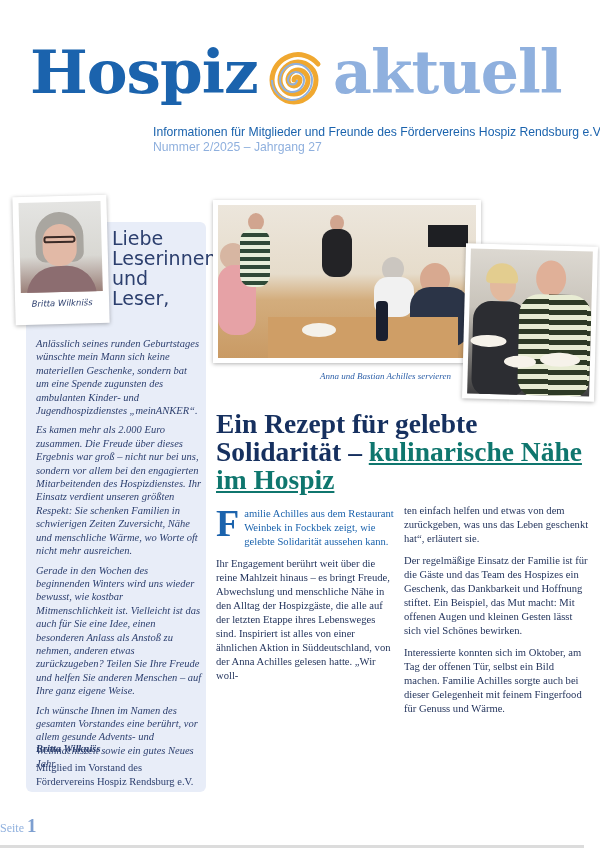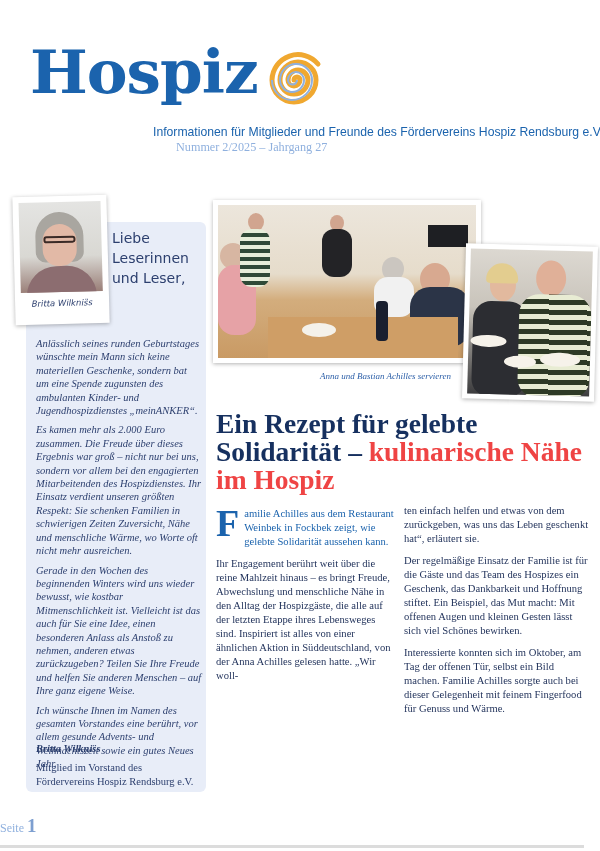--- a/index.html
+++ b/index.html
@@ -5,50 +5,50 @@
   * { box-sizing: border-box; margin: 0; padding: 0; }
   body { width: 600px; height: 851px; background: #ffffff; position: relative; overflow: hidden; font-family: "Liberation Serif", serif; }
   .page { position: absolute; left: 0; top: 0; width: 584px; height: 848px; background: #fff; border-bottom: 3px solid #dcdcdc; }
 
   
   .masthead { position: absolute; left: 0; top: 0; width: 600px; height: 170px; }
   .logo-hospiz { position: absolute; left: 30px; top: 42px; font-family: "DejaVu Serif", serif; font-weight: bold; font-size: 60px; color: #1b63ad; letter-spacing: -1px; line-height: 1; transform: scaleX(1.02); transform-origin: left; }
   .logo-spiral { position: absolute; left: 256px; top: 42px; width: 76px; height: 76px; }
   .logo-aktuell { position: absolute; left: 333px; top: 42px; font-family: "DejaVu Serif", serif; font-weight: bold; font-size: 60px; color: #8fb0de; letter-spacing: -1px; line-height: 1; }
   .subtitle { position: absolute; left: 153px; top: 125px; font-family: "Liberation Sans", sans-serif; font-size: 12.2px; color: #1b63ad; white-space: nowrap; }
-  .issue { position: absolute; left: 153px; top: 140px; font-family: Liberation Serif, serif; font-size: 12.2px; color: #8fb0de; white-space: nowrap; margin-left: 23px; }
+  .issue { position: absolute; left: 153px; top: 140px; font-family: Liberation Sans, sans-serif; font-size: 12.2px; color: #8fb0de; white-space: nowrap; }
 
   
   .editorial { position: absolute; left: 26px; top: 222px; width: 180px; height: 570px; background: #e8edf8; border-radius: 6px; }
   .portrait { position: absolute; left: 14px; top: 196px; width: 94px; height: 128px; background: #fff; box-shadow: 0 1px 4px rgba(0,0,0,0.3); transform: rotate(-1.5deg); z-index: 3; padding: 6px 6px 0 6px; }
   .portrait-photo { width: 82px; height: 90px; background: linear-gradient(180deg,#e4e4e2 0%,#d9d8d3 60%,#9a7f78 100%); position: relative; overflow: hidden; }
   .portrait-photo .hair { position: absolute; left: 16px; top: 10px; width: 48px; height: 50px; border-radius: 24px 24px 10px 10px; background: #a9a6a0; }
   .portrait-photo .face { position: absolute; left: 23px; top: 22px; width: 34px; height: 42px; border-radius: 17px 17px 16px 16px; background: #e2b9a6; }
   .portrait-photo .glasses { position: absolute; left: 24px; top: 34px; width: 32px; height: 7px; border: 2px solid #3a2a26; border-radius: 3px; }
   .portrait-photo .body { position: absolute; left: 6px; top: 64px; width: 70px; height: 40px; border-radius: 30px 30px 0 0; background: #8c6d70; }
   .portrait-caption { font-family: "DejaVu Sans", sans-serif; font-size: 8.5px; color: #2c3f6e; text-align: center; margin-top: 6px; font-style: italic; }
 
-  .greeting { position: absolute; left: 112px; top: 228px; width: 92px; font-family: "DejaVu Sans", sans-serif; font-size: 14px; line-height: 20px; color: #2c3f6e; }
+  .greeting { position: absolute; left: 112px; top: 228px; width: 92px; font-family: "DejaVu Sans", sans-serif; font-size: 19px; line-height: 20px; color: #2c3f6e; }
   .intro { position: absolute; left: 117px; top: 288px; width: 88px; font-style: italic; font-size: 10.5px; line-height: 14px; color: #2c3f6e; }
   .ed-body { position: absolute; left: 36px; top: 337px; width: 166px; font-style: italic; font-size: 10.5px; line-height: 13.4px; color: #2c3f6e; }
   .ed-body p { margin-bottom: 6px; }
   .ed-sign { position: absolute; left: 36px; top: 742px; width: 166px; font-size: 10.5px; line-height: 13.4px; color: #2c3f6e; }
   .ed-sign .name { font-style: italic; font-weight: bold; margin-bottom: 6px; }
 
   
   .photo-main { position: absolute; left: 213px; top: 200px; width: 268px; height: 163px; background: #fff; box-shadow: 0 1px 4px rgba(0,0,0,0.3); padding: 5px; }
   .photo-main-img { width: 258px; height: 153px; position: relative; overflow: hidden; background: linear-gradient(180deg,#ece6dc 0%,#e6dccb 45%,#d3ad7d 62%,#c99a64 100%); }
   .photo-side { position: absolute; left: 464px; top: 245px; width: 132px; height: 155px; background: #fff; box-shadow: 0 1px 4px rgba(0,0,0,0.3); transform: rotate(1.5deg); padding: 5px; }
   .photo-side-img { width: 122px; height: 145px; position: relative; overflow: hidden; background: linear-gradient(180deg,#dcd8d1 0%,#c9c4bb 40%,#3c3c3e 100%); }
   .fig { position: absolute; border-radius: 50%; }
   .caption { position: absolute; left: 320px; top: 371px; font-style: italic; font-size: 9px; color: #2c5fa8; white-space: nowrap; }
 
   
   .headline { position: absolute; left: 216px; top: 410px; width: 380px; font-family: "Liberation Serif", serif; font-weight: bold; font-size: 27.5px; line-height: 28px; color: #16305f; }
-  .headline .accent { color: #ef4444; }
+  .headline .accent { color: #0f766e; text-decoration: underline; }
 
   
   .col { position: absolute; font-size: 10.6px; line-height: 14px; color: #1e2f58; }
   .col p { margin-bottom: 8px; }
   .col1 { left: 216px; top: 507px; width: 180px; }
   .col2 { left: 404px; top: 504px; width: 188px; }
   .lead { color: #1b63ad; }
   .dropcap { float: left; font-size: 38px; line-height: 30px; font-weight: bold; color: #1b63ad; margin: 1px 5px 0 0; }
 
   .footer { position: absolute; left: 0; top: 815px; width: 600px; font-size: 12px; color: #8fb0de; }
@@ -58,20 +58,21 @@
 <body>
 
 <div class="page">
 
   <div class="masthead">
     <div class="logo-hospiz">Hospiz</div>
     <svg class="logo-spiral" viewBox="0 0 76 76">
       <path d="M38 38 m0 0 a3 3 0 0 1 6 0 a6 6 0 0 1 -12 0 a10 10 0 0 1 20 0 a14 14 0 0 1 -28 0 a18 18 0 0 1 36 0 a22 22 0 0 1 -44 0 a26 26 0 0 1 46 -16" fill="none" stroke="#f0a830" stroke-width="5" stroke-linecap="round"></path>
       <path d="M41 38 a4.5 4.5 0 0 1 -9 0 a8 8 0 0 1 16 0 a12 12 0 0 1 -24 0 a16 16 0 0 1 32 0 a20 20 0 0 1 -40 0" fill="none" stroke="#8fb0de" stroke-width="2"></path>
     </svg>
+    <div class="logo-aktuell">aktuell</div>
     <div class="subtitle">Informationen für Mitglieder und Freunde des Fördervereins Hospiz Rendsburg e.V.</div>
     <div class="issue">Nummer 2/2025 – Jahrgang 27</div>
   </div>
 
   <div class="editorial"></div>
 
   <div class="portrait">
     <div class="portrait-photo">
       <div class="hair"></div>
       <div class="face"></div>

